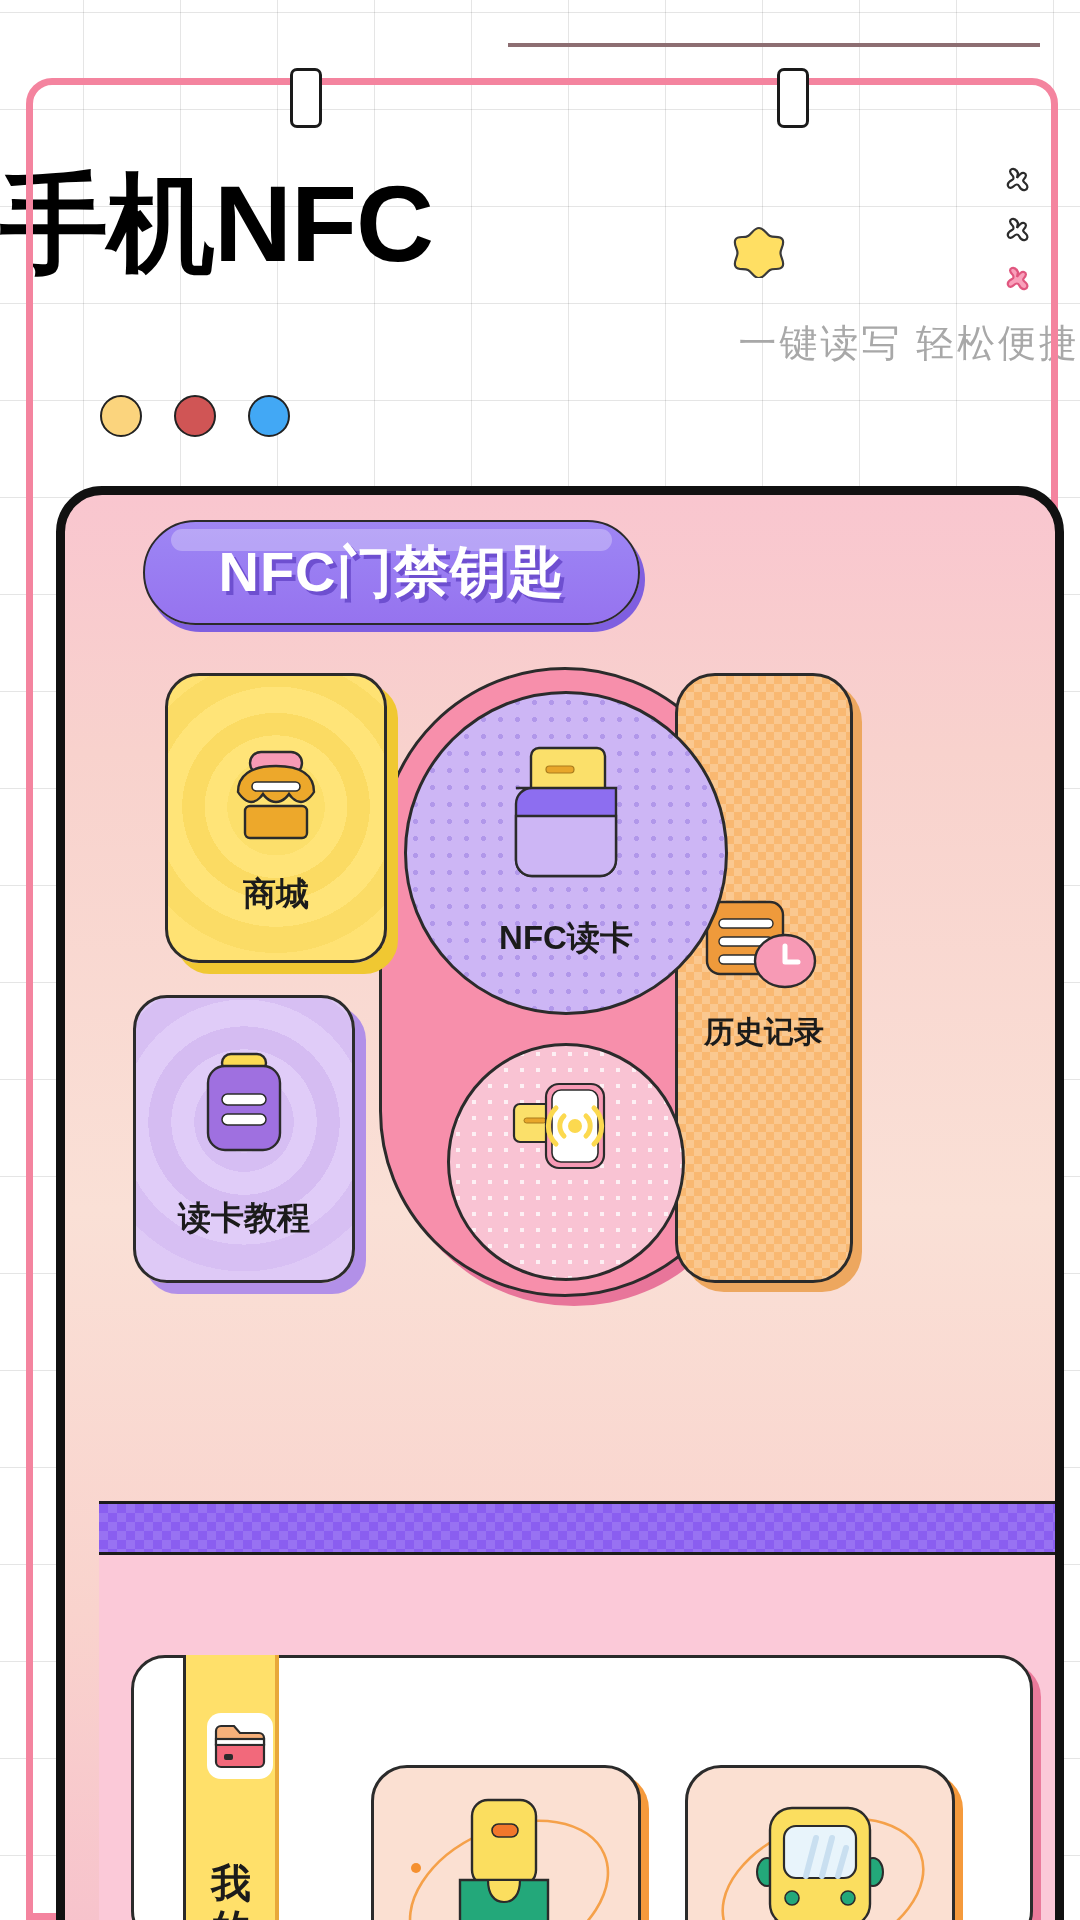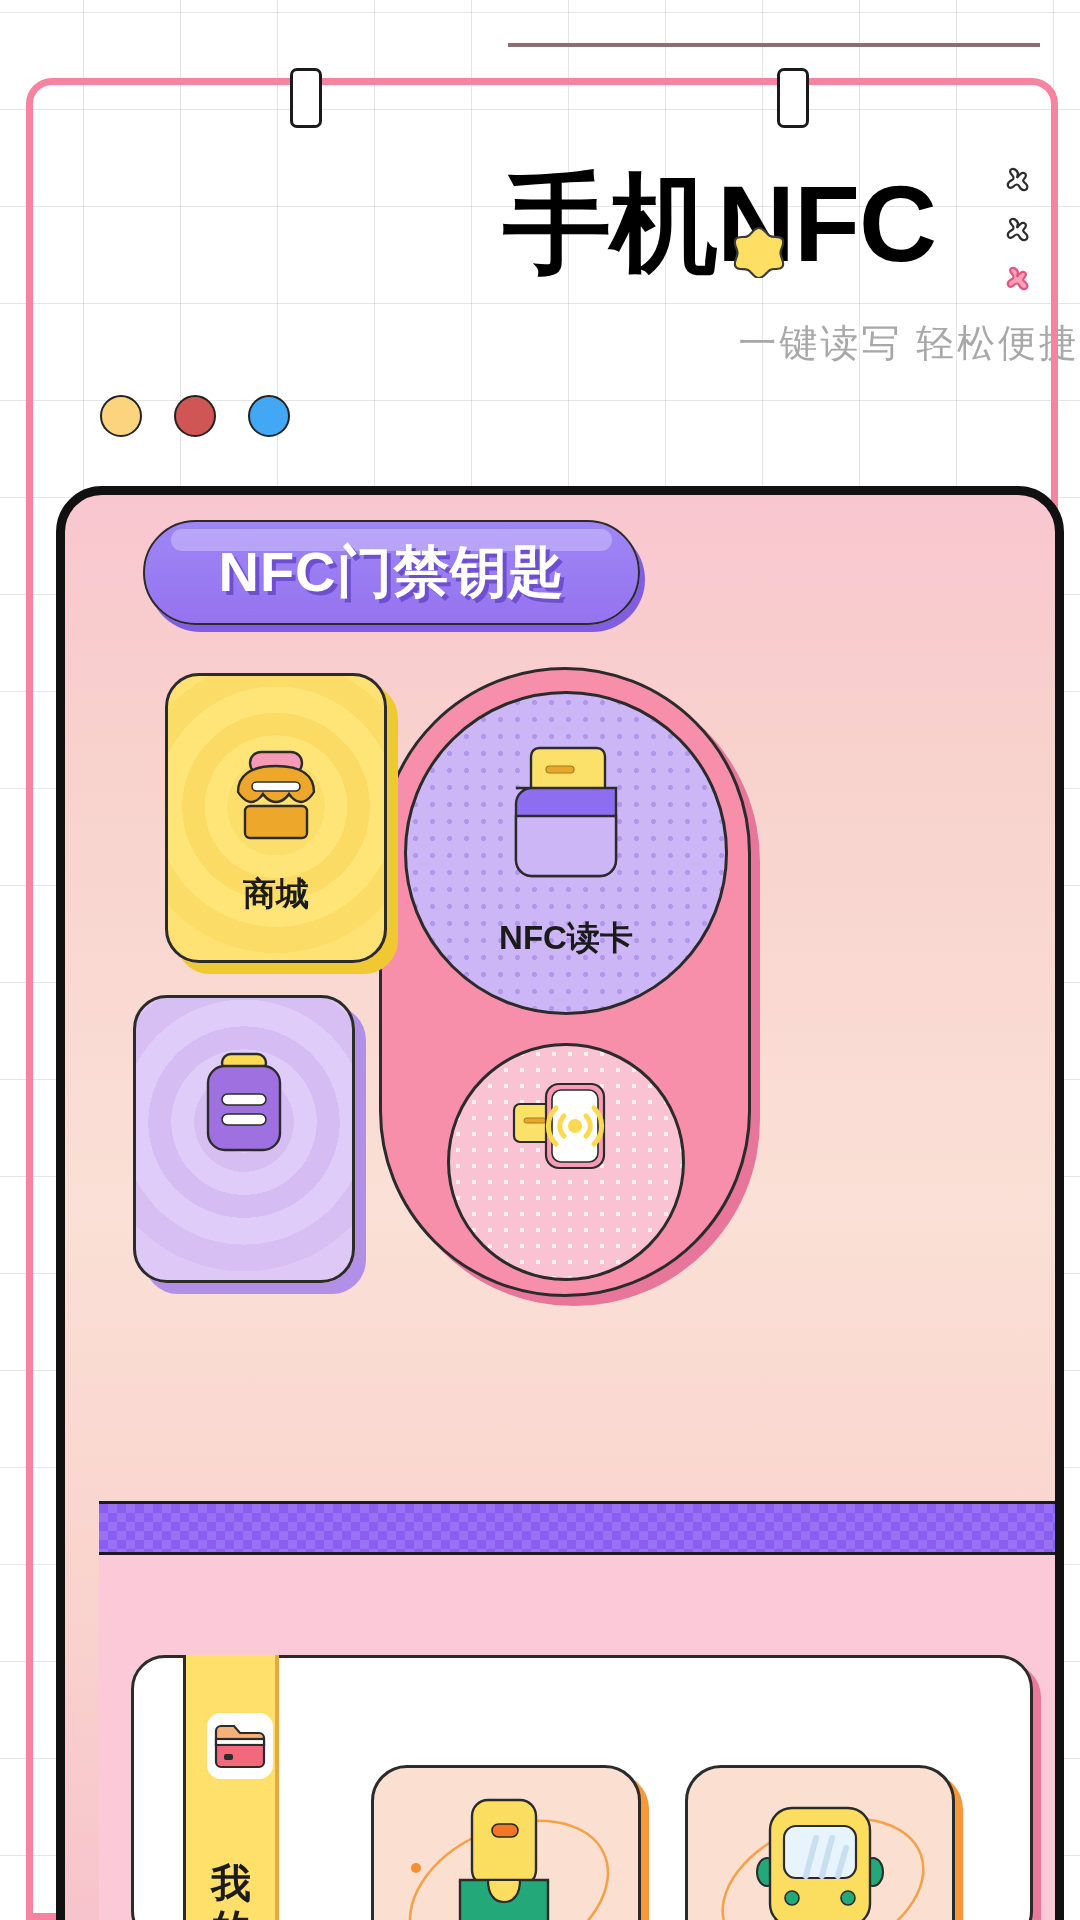--- a/index.html
+++ b/index.html
@@ -45,21 +45,21 @@
     background:#ffffff; border:3px solid #1a1a1a; border-radius:7px;
     z-index:6;
   }
   .clip.c1{ left:290px; top:68px; }
   .clip.c2{ left:777px; top:68px; }
 
   
   .header{ position:absolute; left:0; top:0; width:1080px; }
   .title{
     position:absolute; left:0; top:170px; width:936px;
-    text-align:right;
+    text-align:left;
     font-size:108px; font-weight:bold; color:#000000;
     letter-spacing:-1px; line-height:1;
   }
   .title-star{
     position:absolute; left:733px; top:226px; width:52px; height:52px;
   }
   .subtitle{
     position:absolute; left:0; top:318px; width:1080px;
     text-align:right;
     font-size:38px; color:#a8a8a8; letter-spacing:3px;
@@ -288,22 +288,36 @@
 
       <div class="tile card-tutorial">
         <div style="position:absolute;left:50%;top:52px;transform:translateX(-50%);">
           <svg width="104" height="116" viewBox="0 0 104 116">
             <rect x="30" y="4" width="44" height="18" rx="9" fill="#fcdb54" stroke="#2b2b2b" stroke-width="2.4"></rect>
             <rect x="16" y="16" width="72" height="84" rx="17" fill="#9f70e0" stroke="#2b2b2b" stroke-width="2.4"></rect>
             <rect x="30" y="44" width="44" height="11" rx="5.5" fill="#ffffff" stroke="#2b2b2b" stroke-width="1.5"></rect>
             <rect x="30" y="64" width="44" height="11" rx="5.5" fill="#ffffff" stroke="#2b2b2b" stroke-width="1.5"></rect>
           </svg>
         </div>
-      </div>
-
+        <div class="tile-label" style="top:198px;">读卡教程</div>
+      </div>
+
+      <div class="tile card-history">
+        <div style="position:absolute;left:50%;top:222px;transform:translateX(-50%);">
+          <svg width="122" height="96" viewBox="0 0 122 96">
+            <rect x="4" y="4" width="76" height="72" rx="13" fill="#ef9a3b" stroke="#2b2b2b" stroke-width="2.4"></rect>
+            <rect x="16" y="21" width="54" height="9" rx="4.5" fill="#ffffff" stroke="#2b2b2b" stroke-width="1.4"></rect>
+            <rect x="16" y="39" width="54" height="9" rx="4.5" fill="#ffffff" stroke="#2b2b2b" stroke-width="1.4"></rect>
+            <rect x="16" y="57" width="40" height="9" rx="4.5" fill="#ffffff" stroke="#2b2b2b" stroke-width="1.4"></rect>
+            <ellipse cx="82" cy="63" rx="30" ry="26" fill="#f79ab5" stroke="#2b2b2b" stroke-width="2.4"></ellipse>
+            <path d="M82 48v16h13" fill="none" stroke="#ffffff" stroke-width="5" stroke-linecap="round" stroke-linejoin="round"></path>
+          </svg>
+        </div>
+        <div class="tile-label sm" style="top:336px;">历史记录</div>
+      </div>
 
       <div class="circle-read">
         <div style="position:absolute;left:50%;top:50px;transform:translateX(-50%);">
           <svg width="132" height="146" viewBox="0 0 132 146">
             <rect x="31" y="4" width="74" height="70" rx="8" fill="#fbe06a" stroke="#2b2b2b" stroke-width="2.4"></rect>
             <rect x="46" y="22" width="28" height="7" rx="3.5" fill="#e8a62a" stroke="#a97b1c" stroke-width="1.2"></rect>
             <path d="M16 44h100a0 0 0 0 1 0 0v72a16 16 0 0 1-16 16H32a16 16 0 0 1-16-16V60a16 16 0 0 1 16-16z" fill="#8d6ef0" stroke="#2b2b2b" stroke-width="2.4"></path>
             <path d="M16 72h100v44a16 16 0 0 1-16 16H32a16 16 0 0 1-16-16z" fill="#cdb6f5" stroke="#2b2b2b" stroke-width="2.4"></path>
           </svg>
         </div>

